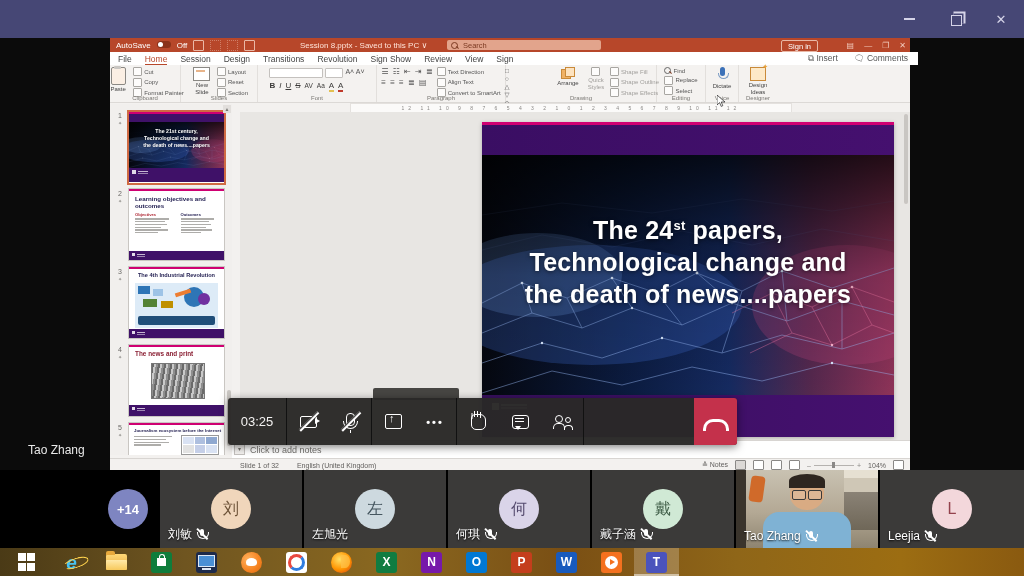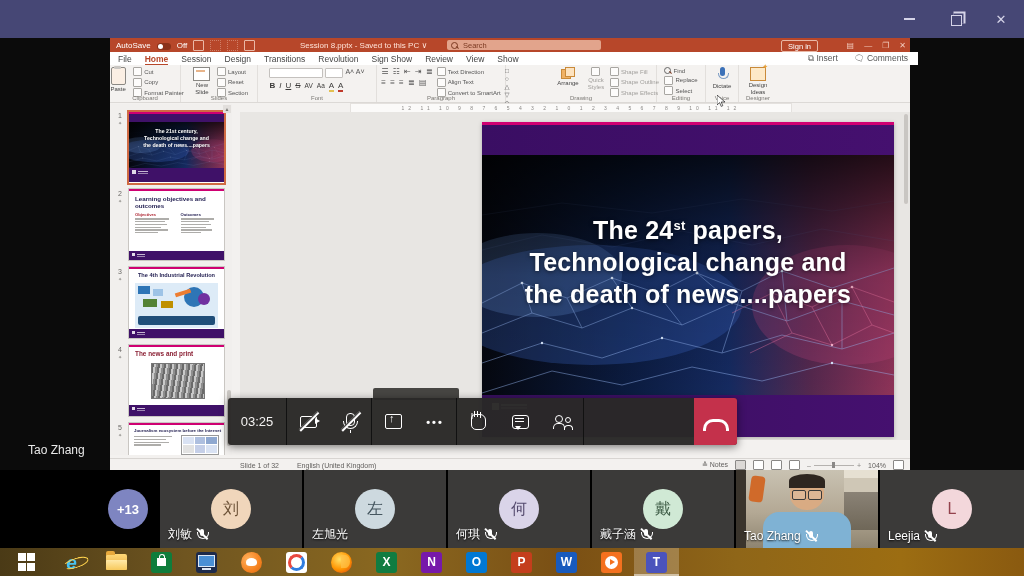--- a/index.html
+++ b/index.html
@@ -12,37 +12,37 @@
   .wc-min::before{content:"";width:11px;height:1.5px;background:#d5d4e8}
   .wc-rest::before{content:"";width:9px;height:9px;border:1.5px solid #d5d4e8;margin-left:3px;margin-top:3px;box-shadow:2px -2px 0 -0.5px #464775,3px -3px 0 0.5px #d5d4e8}
   .wc-close::before{content:"✕";font-size:13px}
   
   .stage{position:absolute;left:0;top:38px;width:1024px;height:432px;background:#0b0b0b}
   .presenter-name{position:absolute;left:28px;top:405px;color:#e8e8e8;font-size:12px}
   
   .ppt{position:absolute;left:110px;top:0;width:800px;height:432px;background:#f3f1ef;font-size:9px;color:#3b3a39}
   .ppt-titlebar{position:absolute;left:0;top:0;width:800px;height:14px;background:#b7472a;color:#fff;display:flex;align-items:center;font-size:8px}
   .qat{display:flex;align-items:center;gap:6px;padding-left:6px}
-  .autosave-pill{display:flex;align-items:flex-end;gap:6px}
+  .autosave-pill{display:flex;align-items:flex-start;gap:6px}
   .toggle{width:14px;height:7px;border-radius:4px;background:#8a3119;position:relative}
   .toggle::before{content:"";position:absolute;left:1px;top:1px;width:5px;height:5px;border-radius:50%;background:#fff}
   .qat-ico{width:9px;height:9px;border:1px solid #f0c4b4;border-radius:1px;opacity:.9}
   .qat-ico.dim{opacity:.45;border-style:dotted}
   .ppt-doc-title{position:absolute;left:190px;top:0;height:14px;display:flex;align-items:center;white-space:nowrap;font-size:8px;color:#ffe3d8}
   .ppt-search{position:absolute;left:337px;top:2px;width:146px;height:10px;background:#e2a48c;border-radius:2px;display:flex;align-items:center;padding:0 4px;gap:3px}
   .ppt-search input{border:none;background:transparent;font-size:7.5px;color:#6e2712;width:100%;outline:none;font-family:inherit}
   .ppt-search input::placeholder{color:#7c3a22}
   .lens{width:5px;height:5px;border:1px solid #7c3a22;border-radius:50%;position:relative;flex:none}
   .lens::after{content:"";position:absolute;left:4px;top:4px;width:3px;height:1px;background:#7c3a22;transform:rotate(45deg)}
   .signin{position:absolute;right:92px;top:2px;height:10px;padding:0 6px;border:1px solid #e9b8a6;border-radius:2px;display:flex;align-items:center;font-size:7.5px;color:#fff}
   .ppt-wc{position:absolute;right:4px;top:0;height:14px;display:flex;align-items:center;gap:10px;color:#f3cdbf;font-size:8px}
   
   .ppt-menu{position:absolute;left:0;top:14px;width:800px;height:13px;background:#fff;display:flex;align-items:center;padding-left:8px;gap:13px;font-size:8.5px;color:#444}
   .ppt-menu .tab{cursor:default}
-  .ppt-menu .tab.active{color:#b7472a;font-weight:bold;box-shadow:0 2px 0 #b7472a}
+  .ppt-menu .tab.active{color:#b7472a;font-weight:normal;box-shadow:0 2px 0 #b7472a}
   .menu-right{position:absolute;right:10px;display:flex;gap:16px;color:#555}
   
   .ribbon{position:absolute;left:0;top:27px;width:800px;height:37px;background:#f4f2f0;border-bottom:1px solid #dcd9d6;display:flex}
   .rgroup{position:relative;height:100%;border-right:1px solid #e2dfdc;display:flex;flex-direction:column;align-items:center;flex:none}
   .rgroup .glabel{position:absolute;bottom:1px;font-size:6px;color:#7a7874;white-space:nowrap}
   .rbody{display:flex;align-items:flex-start;gap:3px;padding:2px 3px 8px 3px}
   .bigbtn{display:flex;flex-direction:column;align-items:center;font-size:6px;color:#444;gap:1px;width:24px;text-align:center;line-height:1.1}
   .smallcol{display:flex;flex-direction:column;gap:1.5px;font-size:6px;color:#555}
   .srow{display:flex;align-items:center;gap:2px;white-space:nowrap}
   .mini{width:7px;height:7px;border:1px solid #a8a6a2;border-radius:1px;flex:none;background:#fdfcfb}
@@ -328,21 +328,21 @@
       <div class="ppt-menu">
         <span class="tab">File</span>
         <span class="tab active">Home</span>
         <span class="tab">Session</span>
         <span class="tab">Design</span>
         <span class="tab">Transitions</span>
         <span class="tab">Revolution</span>
         <span class="tab">Sign Show</span>
         <span class="tab">Review</span>
         <span class="tab">View</span>
-        <span class="tab">Show</span>
+        <span class="tab">Sign</span>
         <span class="menu-right">
           <span>⧉ <span>Insert</span></span>
           <span>🗨 <span>Comments</span></span>
         </span>
       </div>
 
       <div class="ribbon">
         <div class="rgroup" style="width:70px">
           <div class="rbody">
             <div class="bigbtn">
@@ -639,20 +639,24 @@
           <div class="ftband">
             <span class="logo">
                 <i></i>
                 <em></em>
               </span>
           </div>
         </div>
         <span class="canvas-scroll"></span>
       </div>
 
+      <div class="notes">
+        <span class="collapse">▾</span>
+        <span class="ph">Click to add notes</span>
+      </div>
 
       <div class="statusbar">
         <div class="lft">
           <span>Slide 1 of 32</span>
           <span>English (United Kingdom)</span>
         </div>
         <div class="rgt">
           <span>≙ <span>Notes</span></span>
           <span class="vico on"></span>
           <span class="vico"></span>
@@ -700,21 +704,21 @@
           <span class="p2"></span>
         </span>
       </span>
     <span class="mdiv"></span>
     <span class="hangup">
         <span class="i-hang"></span>
       </span>
   </div>
 
   <div class="strip">
-    <span class="ovf">+13</span>
+    <span class="ovf">+14</span>
 
     <div class="tile" style="left:160px">
       <span class="avatar" style="background-color: rgb(240, 214, 187); color: rgb(107, 81, 54);">刘</span>
       <span class="tlabel">
           <span>刘敏</span>
           <span class="micoff">
             <i></i>
           </span>
         </span>
     </div>

